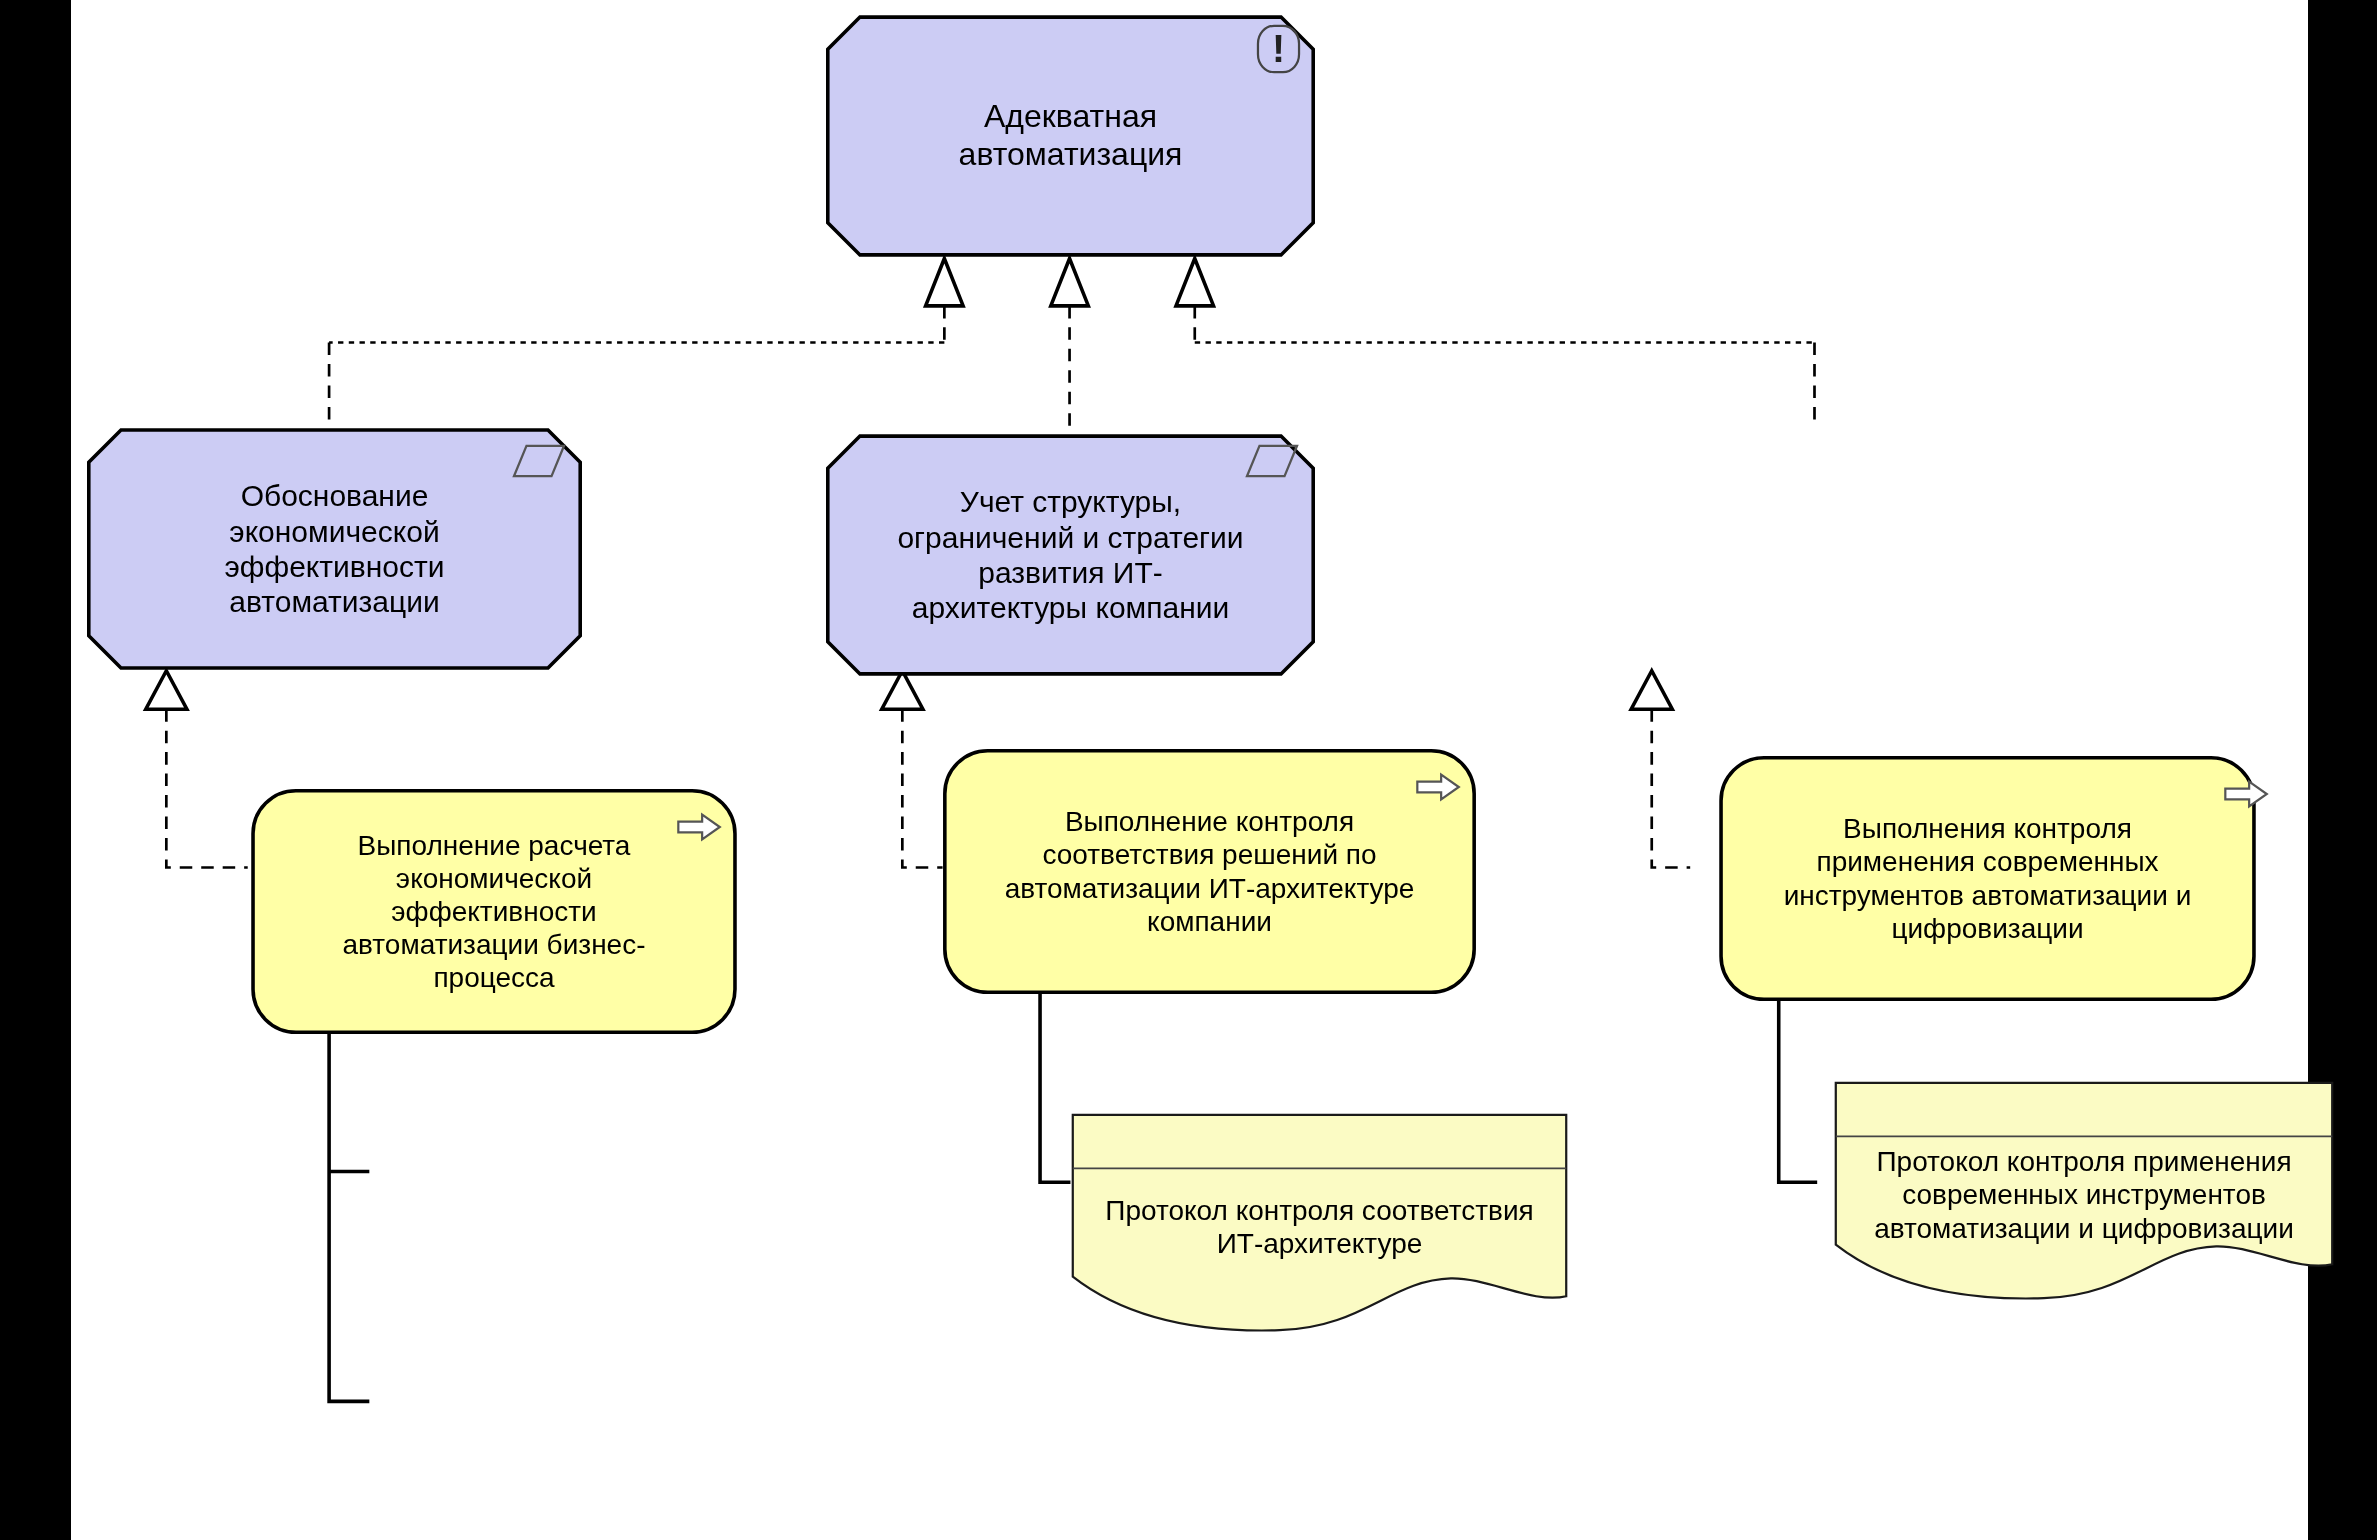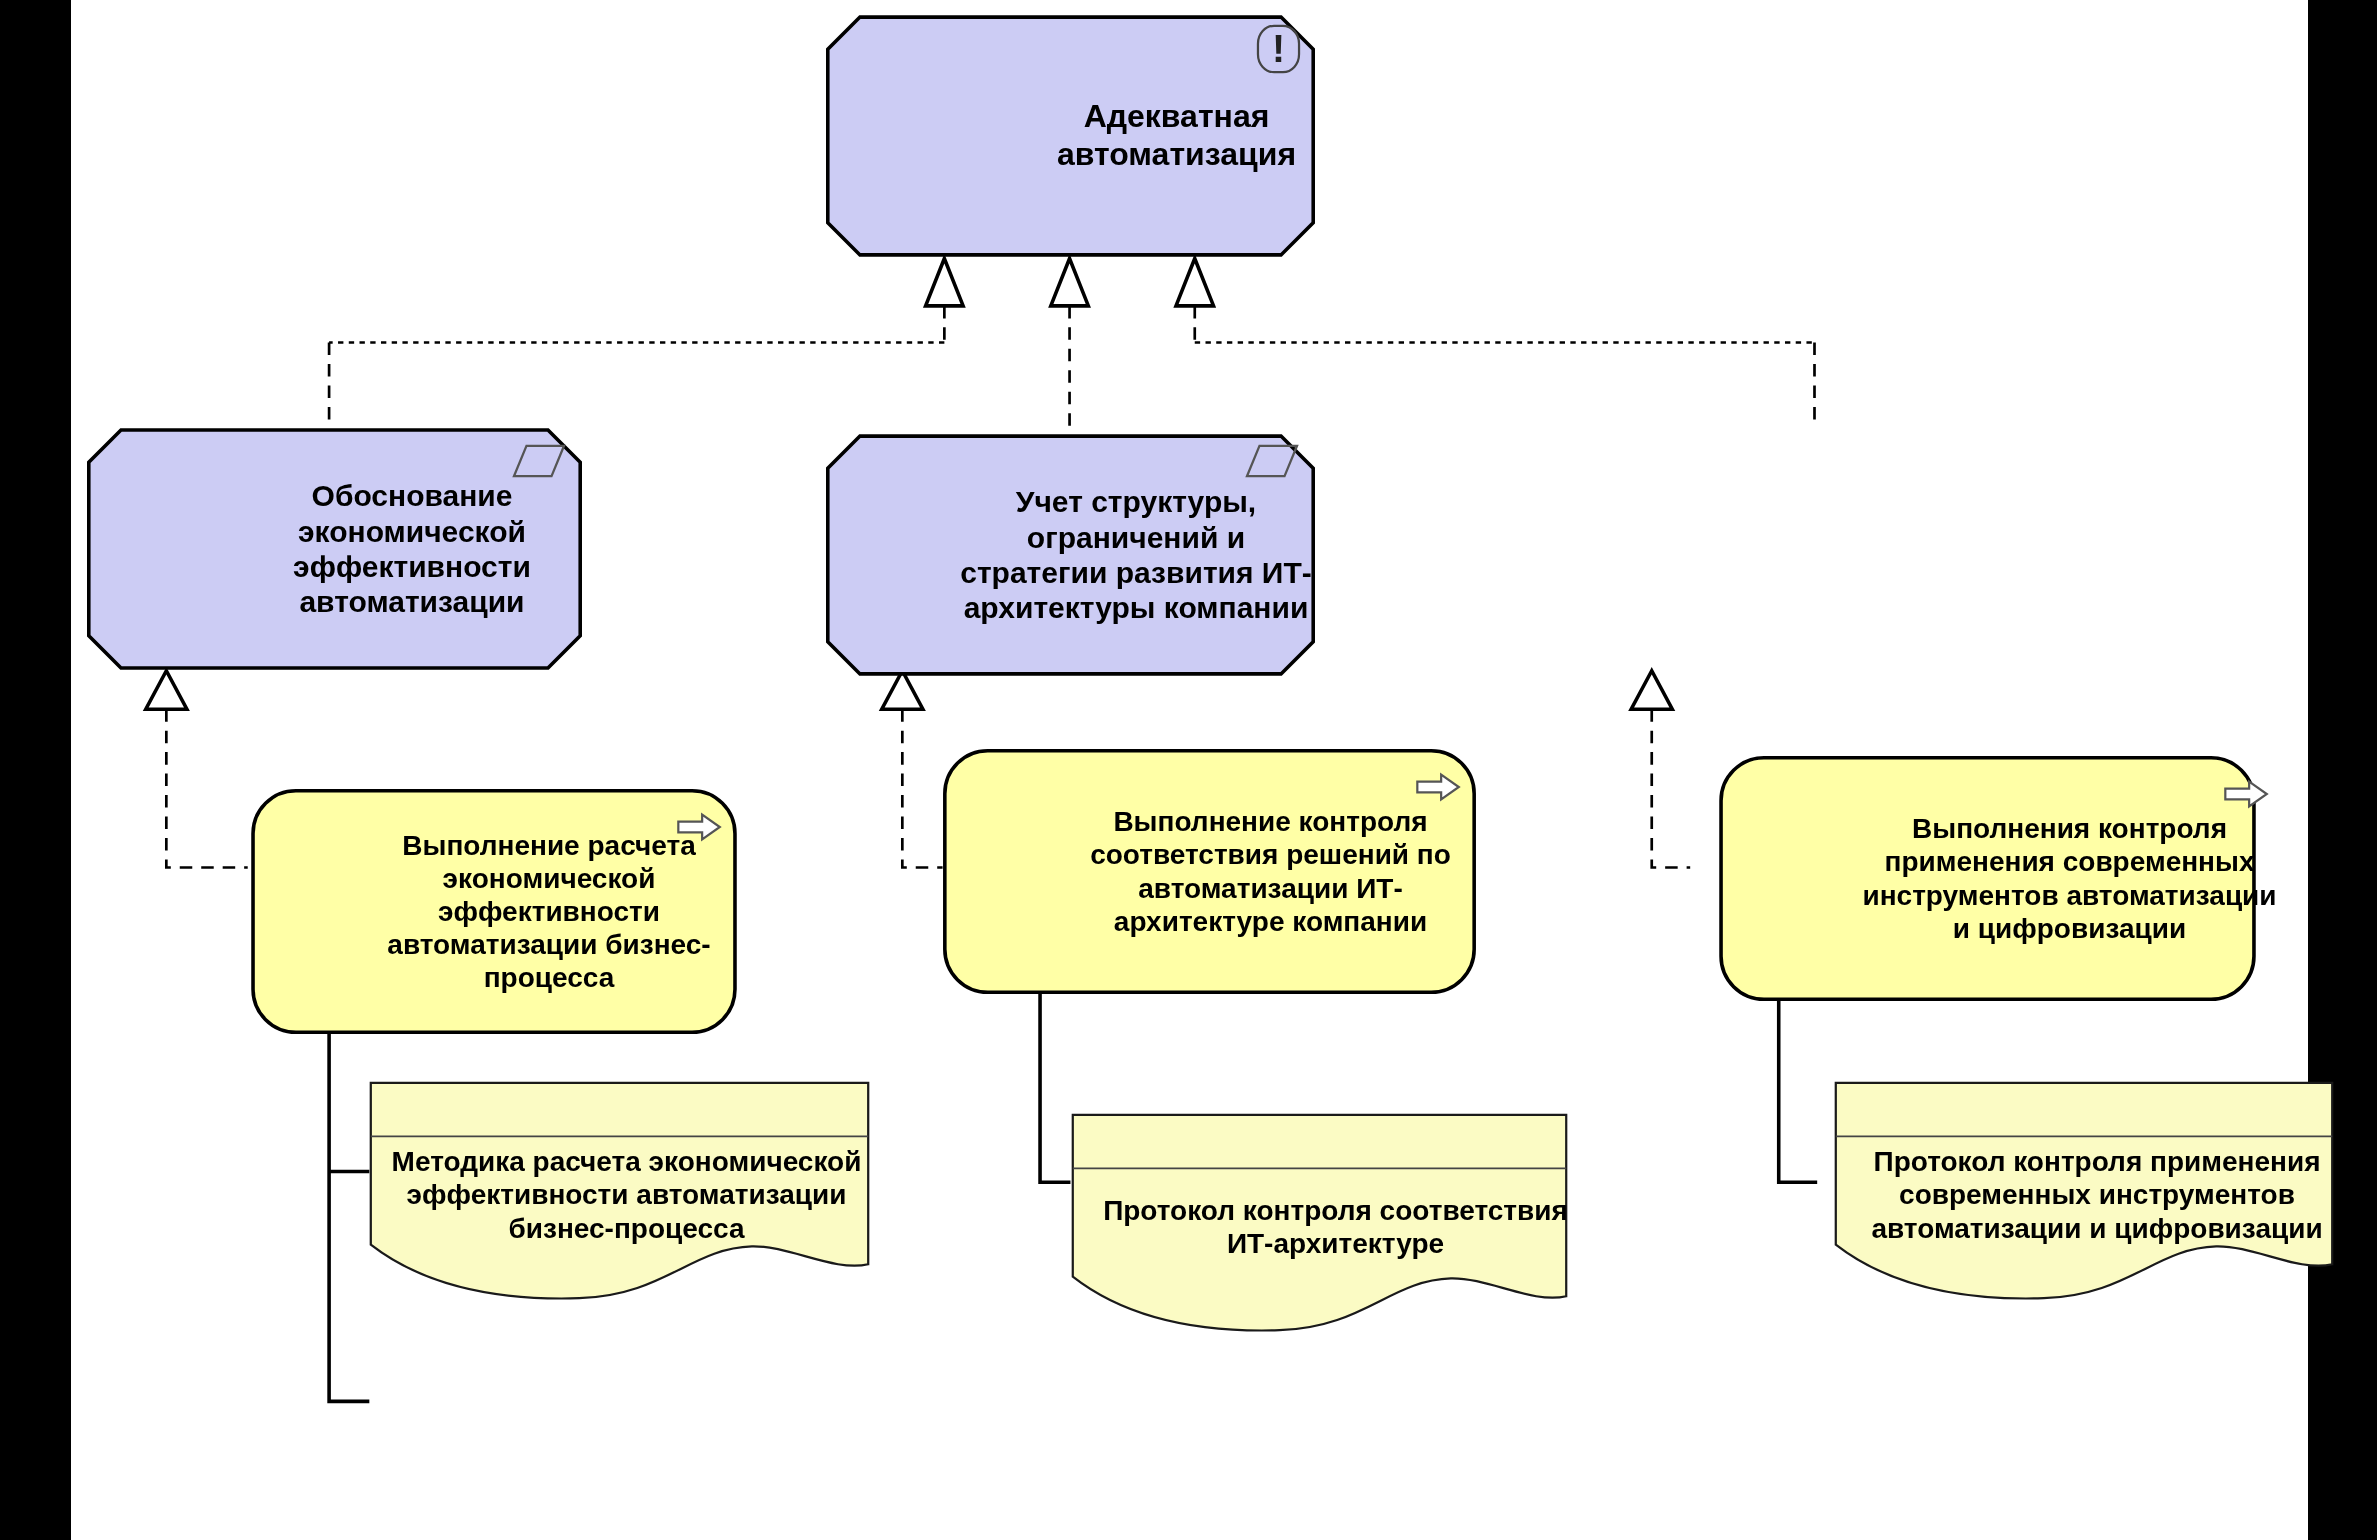--- a/index.html
+++ b/index.html
@@ -31,24 +31,23 @@
   .node svg.shape {
     position: absolute;
     left: 0; top: 0;
     width: 100%; height: 100%;
   }
   .node .label {
     position: absolute;
     left: 0; top: 0; right: 0; bottom: 0;
     display: flex;
     align-items: center;
-    justify-content: flex-end;
+    justify-content: center;
     text-align: center;
     line-height: 1.18;
-    font-weight: bold;
   }
   .node .label > span { display: inline-block; }
 
   .motiv-label  { font-size: 30px; }
   .top-label    { font-size: 32px; }
   .wp-label     { font-size: 28px; }
   .doc-label    { font-size: 28px; }
 
   .corner-icon { position: absolute; }
 
@@ -160,29 +159,20 @@
       <rect x="2" y="2" width="596" height="270" rx="48" ry="48" fill="#ffffa6" stroke="#000" stroke-width="4"></rect>
     </svg>
     <svg class="corner-icon" style="right:14.3px; top:23px;" width="47" height="30" viewBox="0 0 52 34" xmlns="http://www.w3.org/2000/svg">
       <polygon points="2,11 29,11 29,3 49,17 29,31 29,23 2,23" fill="#ffffff" stroke="#555" stroke-width="2.5"></polygon>
     </svg>
     <div class="label wp-label">
       <span style="width:429px;">Выполнения контроля применения современных инструментов автоматизации и цифровизации</span>
     </div>
   </div>
 
-  <div class="node doc" style="left:369px; top:1081px; width:501px; height:219px;">
-    <svg class="shape" viewBox="0 0 560 245" preserveAspectRatio="none" xmlns="http://www.w3.org/2000/svg">
-      <path d="M2,2 H558 V205 C520,214 470,184 428,185 C360,187 330,240 235,243 C140,246 60,228 2,183 Z" fill="#fbfbc4" stroke="#1a1a1a" stroke-width="2.5"></path>
-      <line x1="2" y1="62" x2="558" y2="62" stroke="#444" stroke-width="2"></line>
-    </svg>
-    <div class="label doc-label">
-      <span style="width:487px;">Методика расчета экономической эффективности автоматизации бизнес-процесса</span>
-    </div>
-  </div>
 
 
   <div class="node doc" style="left:1071px; top:1081px; width:497px; height:219px;margin-top:32px;">
     <svg class="shape" viewBox="0 0 560 245" preserveAspectRatio="none" xmlns="http://www.w3.org/2000/svg">
       <path d="M2,2 H558 V205 C520,214 470,184 428,185 C360,187 330,240 235,243 C140,246 60,228 2,183 Z" fill="#fbfbc4" stroke="#1a1a1a" stroke-width="2.5"></path>
       <line x1="2" y1="62" x2="558" y2="62" stroke="#444" stroke-width="2"></line>
     </svg>
     <div class="label doc-label">
       <span style="width:465px;">Протокол контроля соответствия ИТ-архитектуре</span>
     </div>

